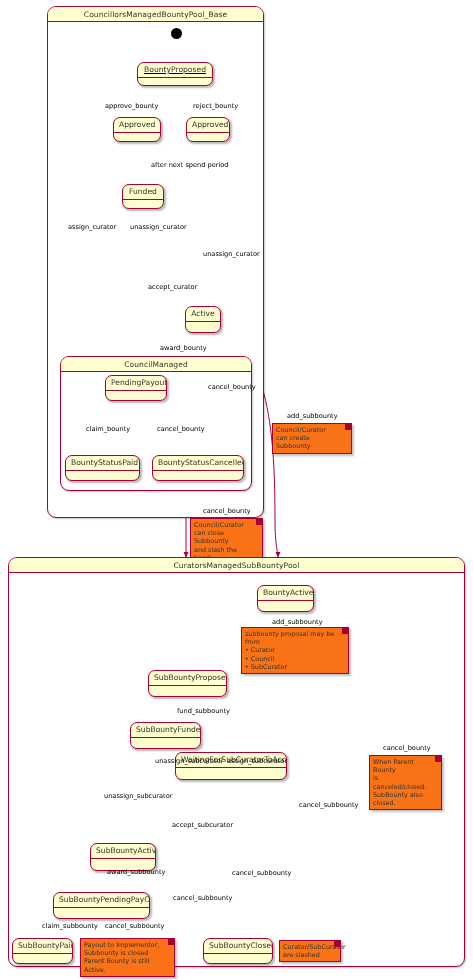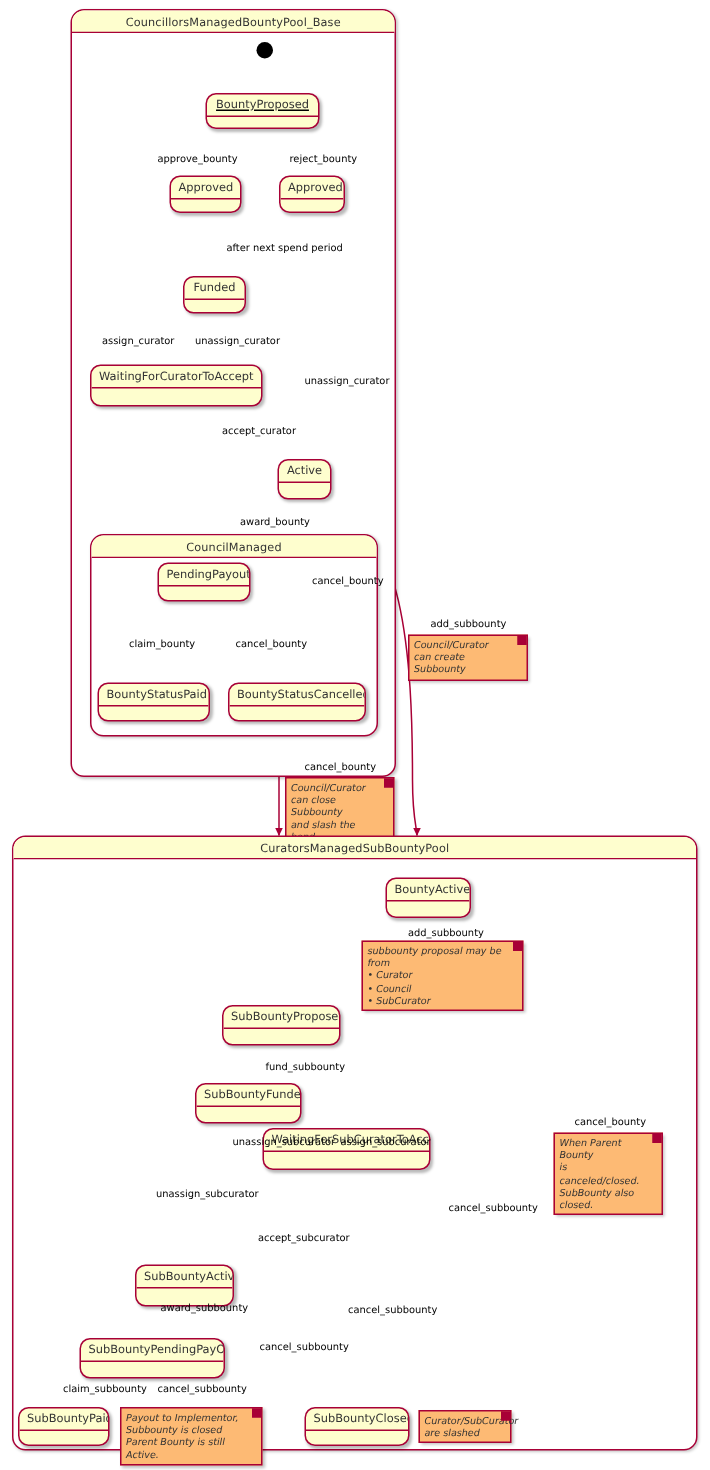--- a/index.html
+++ b/index.html
@@ -19,24 +19,24 @@
   
   .state{position:absolute;box-sizing:border-box;background:#FEFECE;
          border:1px solid #A80036;border-radius:7px;
          box-shadow:1.5px 1.5px 2px rgba(0,0,0,.28);overflow:hidden;}
   .state>.s-name{box-sizing:border-box;width:100%;text-align:center;
          font-size:7.6px;color:#333333;white-space:nowrap;
          padding:2px 5px 2px 5px;border-bottom:1px solid #A80036;line-height:10px;}
   .state>.s-body{height:9px;}
 
   
-  .note{position:absolute;box-sizing:border-box;background:#fdba74;
+  .note{position:absolute;box-sizing:border-box;background:#f97316;
         border:1px solid #A80036;font-size:6.4px;color:#333333;
         line-height:8.2px;padding:2px 8px 2px 3px;white-space:pre-line;
-        box-shadow:1.5px 1.5px 2px rgba(0,0,0,.25);font-style:italic;}
+        box-shadow:1.5px 1.5px 2px rgba(0,0,0,.25);}
   .note::after{content:"";position:absolute;right:0;top:0;
         border-width:0 0 6px 6px;border-style:solid;border-color:#FEFECE #FEFECE #A80036 #A80036;}
 
   
   .lbl{position:absolute;font-size:6.6px;color:#000000;white-space:nowrap;line-height:8px;}
 
   
   .startnode{position:absolute;width:11px;height:11px;border-radius:50%;background:#000000;}
 </style>
 </head>
@@ -127,24 +127,20 @@
   <div class="state" style="left:186px;top:117px;width:44px;height:25px;">
     <div class="s-name">Approved</div>
     <div class="s-body"></div>
   </div>
 
   <div class="state" style="left:122px;top:184px;width:42px;height:25px;">
     <div class="s-name">Funded</div>
     <div class="s-body"></div>
   </div>
 
-  <div class="state" style="left:60px;top:243px;width:115px;height:28px;">
-    <div class="s-name">WaitingForCuratorToAccept</div>
-    <div class="s-body"></div>
-  </div>
 
   <div class="state" style="left:185px;top:306px;width:36px;height:27px;">
     <div class="s-name">Active</div>
     <div class="s-body"></div>
   </div>
 
   <div class="pkg" style="left:60px;top:356px;width:192px;height:135px;">
     <div class="pkg-title">CouncilManaged</div>
   </div>
 

